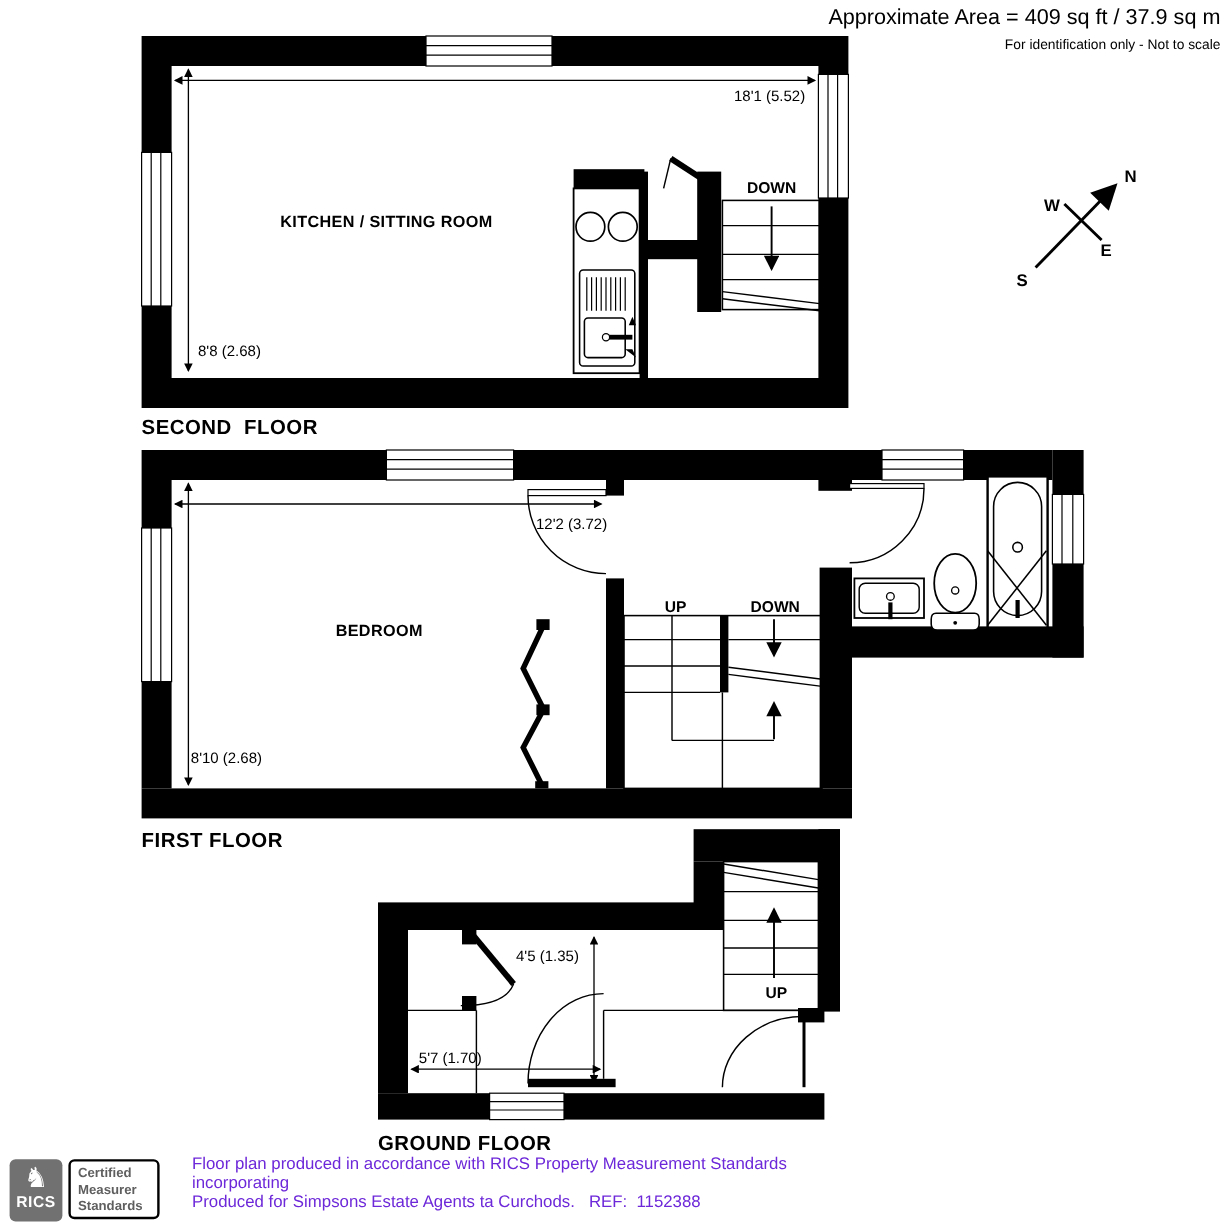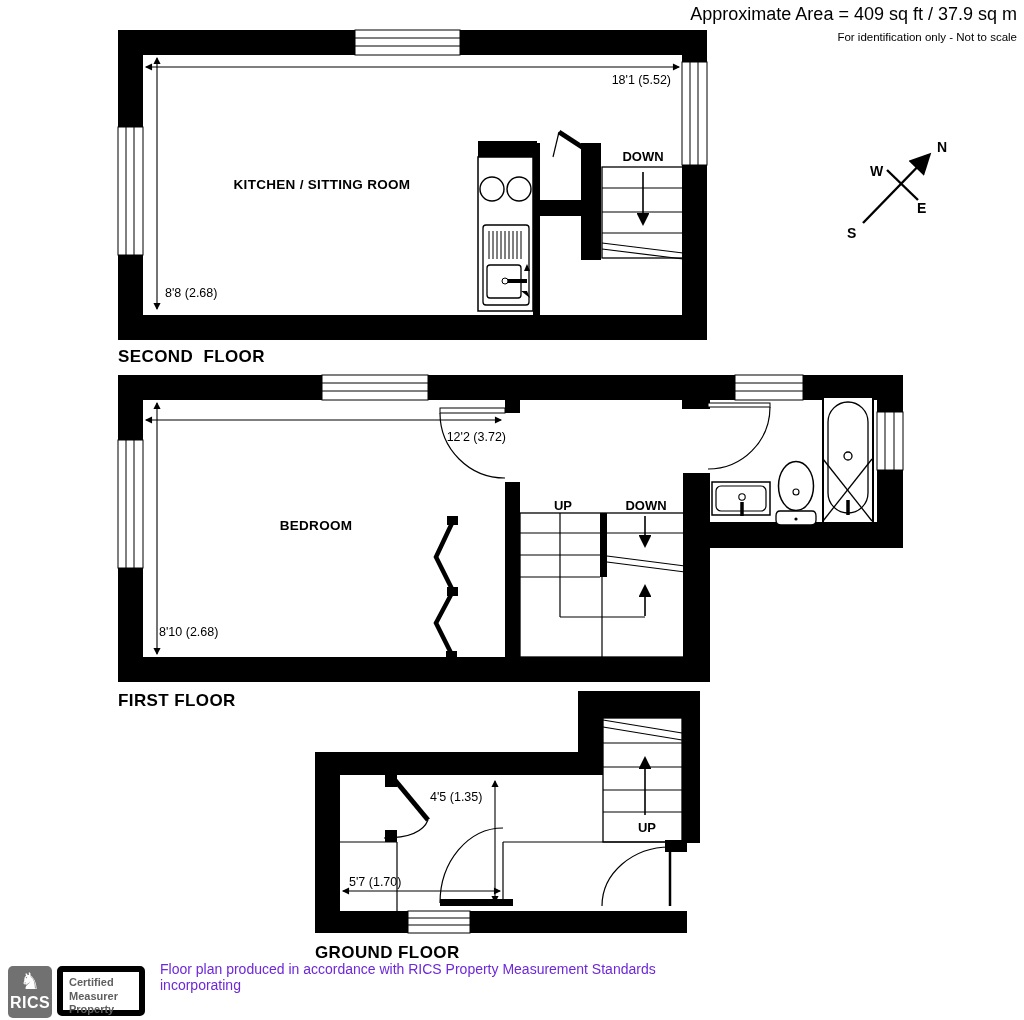--- a/index.html
+++ b/index.html
@@ -15,23 +15,23 @@
   .t-dim{font-size:12.5px;}
   .t-room{font-size:13.5px;font-weight:bold;letter-spacing:.3px;}
   .t-stair{font-size:13px;font-weight:bold;}
   .t-floor{font-size:17px;font-weight:bold;letter-spacing:.4px;}
   .t-compass{font-size:14px;font-weight:bold;}
   .footer-text{position:absolute;left:160px;top:962px;width:560px;
         font-size:14px;line-height:15.8px;color:#6d28d9;}
   .badge{position:absolute;left:8px;top:966px;width:44px;height:52px;
         background:#717171;border-radius:5px;text-align:center;}
   .badge .lion{font-size:23px;color:#fff;line-height:26px;display:block;margin-top:2px;}
-  .badge .org{display:block;color:#fff;font-weight:bold;font-size:16px;letter-spacing:.5px;}
-  .certbox{position:absolute;left:57px;top:966px;width:88px;height:50px;
-        border:6px solid #000000;border-radius:5px;background:#fff;
+  .badge .org{display:block;color:#fff;font-weight:bold;font-size:13px;letter-spacing:.5px;}
+  .certbox{position:absolute;left:57px;top:966px;width:76px;height:50px;
+        border:2px solid #000000;border-radius:5px;background:#fff;
         padding:4px 0 0 6px;box-sizing:border-box;}
   .certbox div{font-size:11px;font-weight:bold;color:#5f5f5f;line-height:13.5px;}
 </style>
 </head>
 <body>
 
 <div class="page">
 <svg width="1024" height="1020" viewBox="0 0 1024 1020">
   <defs>
     <marker id="arr" viewBox="0 0 10 10" refX="8.5" refY="5" markerWidth="8" markerHeight="6.5" orient="auto-start-reverse">
@@ -287,18 +287,19 @@
   </g>
 </svg>
 
 <div class="badge">
   <span class="lion">♞</span>
   <span class="org">RICS</span>
 </div>
 <div class="certbox">
   <div>Certified</div>
   <div>Measurer</div>
-  <div>Property</div>
+  <div>Standards</div>
 </div>
 <div class="footer-text">
   <div>Floor plan produced in accordance with RICS Property Measurement Standards incorporating</div>
+  <div>Produced for Simpsons Estate Agents ta Curchods. &nbsp;&nbsp;REF: &nbsp;1152388</div>
 </div>
 </div>
 
 </body></html>

